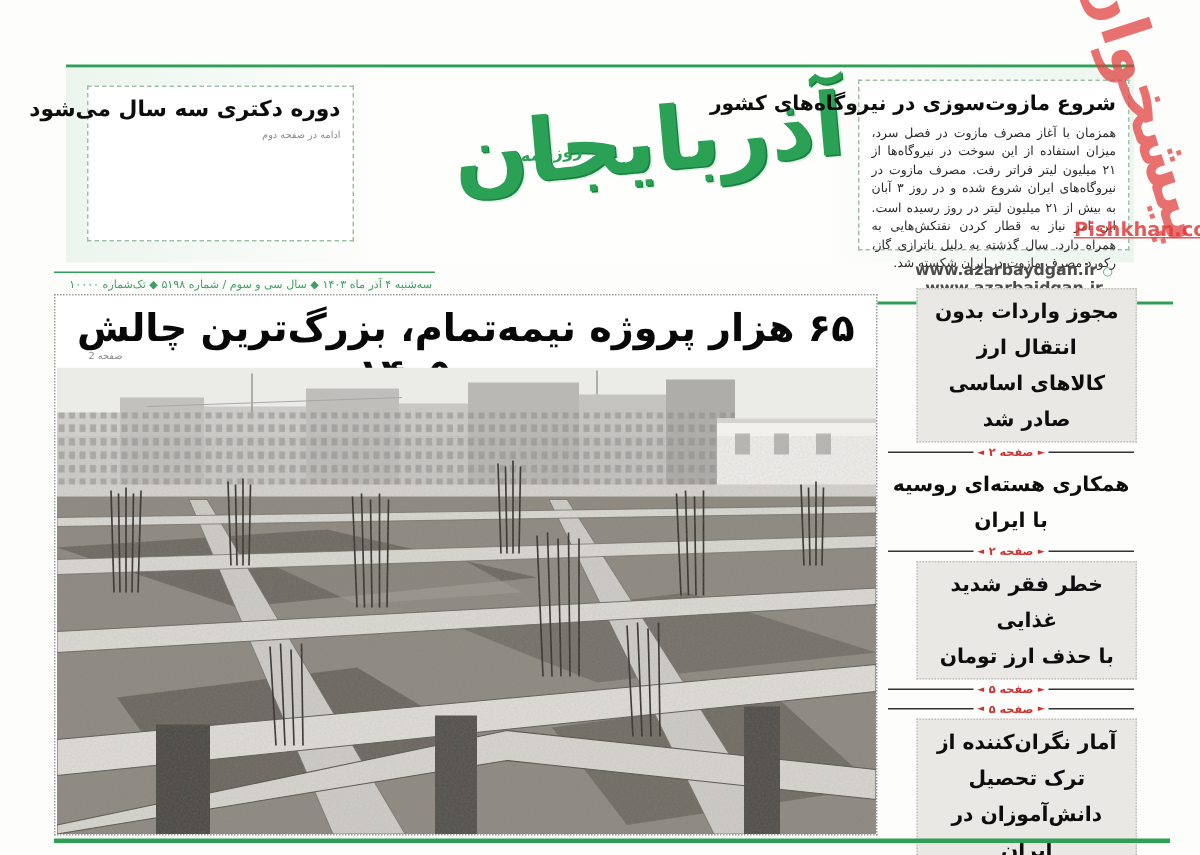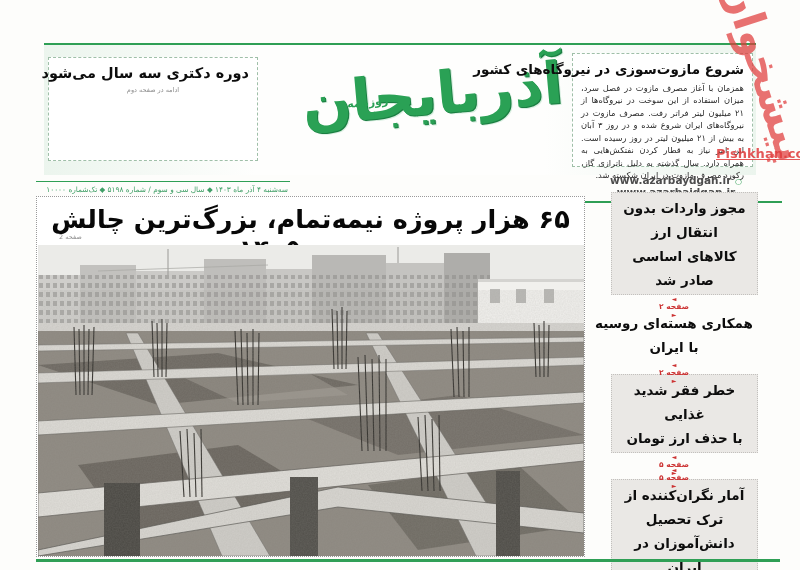--- a/index.html
+++ b/index.html
@@ -17,27 +17,27 @@
     opacity:.55; }
   .logo-wrap { left:292px; top:52px; width:280px; height:130px; text-align:center; }
   .logo-title { display:inline-block; font-size:58px; font-weight:bold; color:#2aa155;
     letter-spacing:-3px; transform:rotate(-5deg) translateY(8px);
     text-shadow:1px 1px 0 #1b7e42, 2px 2px 0 #d9efe1; direction:rtl; }
   .logo-sub { position:absolute; left:55px; top:44px; font-size:11px; color:#2aa155;
     font-weight:bold; transform:rotate(-5deg); direction:rtl; }
 
   
   .hbox { border:1px dashed #9fbfa8; background:#fff; padding:7px 8px 4px; direction:rtl; }
-  .hbox-left  { left:48px;  top:57px; width:210px; height:104px; }
+  .hbox-left  { left:58px;  top:57px; width:178px; height:104px; }
   .hbox-right { left:572px; top:53px; width:181px; height:114px; }
   .hbox h2 { font-size:13.5px; font-weight:bold; color:#0d0d0d; text-align:center;
     margin-bottom:5px; white-space:nowrap; }
   .hbox-left h2 { font-size:14.5px; }
   .hbox p { font-size:8.3px; line-height:1.5; color:#2b2b2b; text-align:justify; }
-  .hbox .more { font-size:6.5px; color:#8a8a8a; text-align:center; margin-top:2px; }
+  .hbox .more { font-size:6.5px; color:#8a8a8a; text-align:right; margin-top:2px; }
 
   
   .dateline { left:36px; top:181px; width:254px; border-top:1.5px solid #2f9f55;
     border-bottom:1.5px solid #2f9f55; padding:3px 2px; text-align:right;
     font-size:7.4px; color:#3f9e66; direction:rtl; }
   .urls { left:570px; top:174px; width:212px; text-align:center; font-size:10.5px;
     color:#4d4d4d; font-weight:bold; border-bottom:2px solid #2f9f55; padding-bottom:3px; }
   .urls .sep { color:#2f9f55; font-size:8px; }
 
   
@@ -54,21 +54,21 @@
     color:#080808; direction:rtl; letter-spacing:-0.5px; }
   .main-pageref { position:absolute; left:22px; top:36px; font-size:6.5px; color:#8a8a8a;
     direction:rtl; }
   .photo-svg { position:absolute; left:1px; top:48px; }
 
   
   .sidebar { left:590px; top:192px; width:168px; direction:rtl; }
   .sb-item { padding:3px 3px 2px; text-align:center; font-weight:bold; color:#0d0d0d;
     font-size:13.5px; line-height:24px; white-space:pre-line; }
   .sb-item.shaded { background:#eae8e5; border:1px dotted #c2c0bd;margin-left:21px; }
-  .divider { display:flex; align-items:center; height:13px; padding:0 2px; direction:ltr;flex-direction:column; }
+  .divider { display:flex; align-items:center; height:13px; padding:0 2px; direction:ltr; }
   .divider .ln { flex:1; height:1px; background:#333; position:relative; }
   .divider .ln::after { content:""; position:absolute; top:-1.5px; width:4px; height:4px; }
   .div-orn { color:#cc3333; font-size:6px; margin:0 2px; }
   .div-page { color:#cc3333; font-size:7.5px; font-weight:bold; direction:rtl;
     white-space:nowrap; margin:0 1px; }
 
   .bottom-rule { left:36px; top:559px; width:744px; height:3px; background:#2f9f55; }
 </style>
 </head>
 <body>

